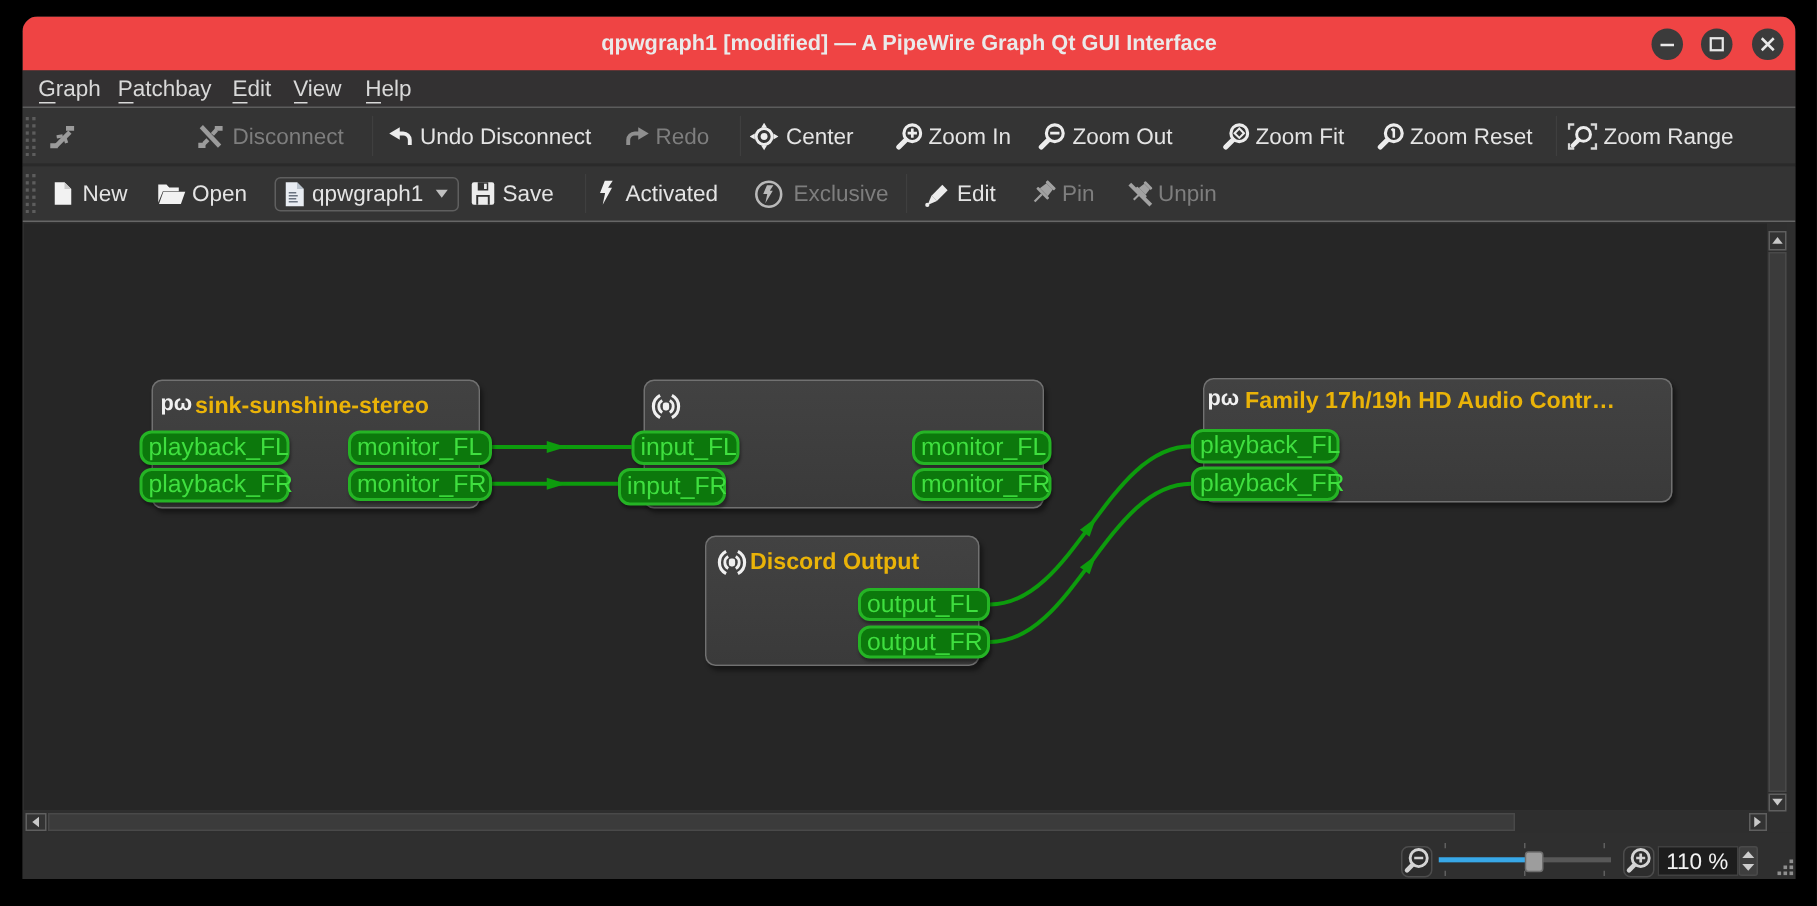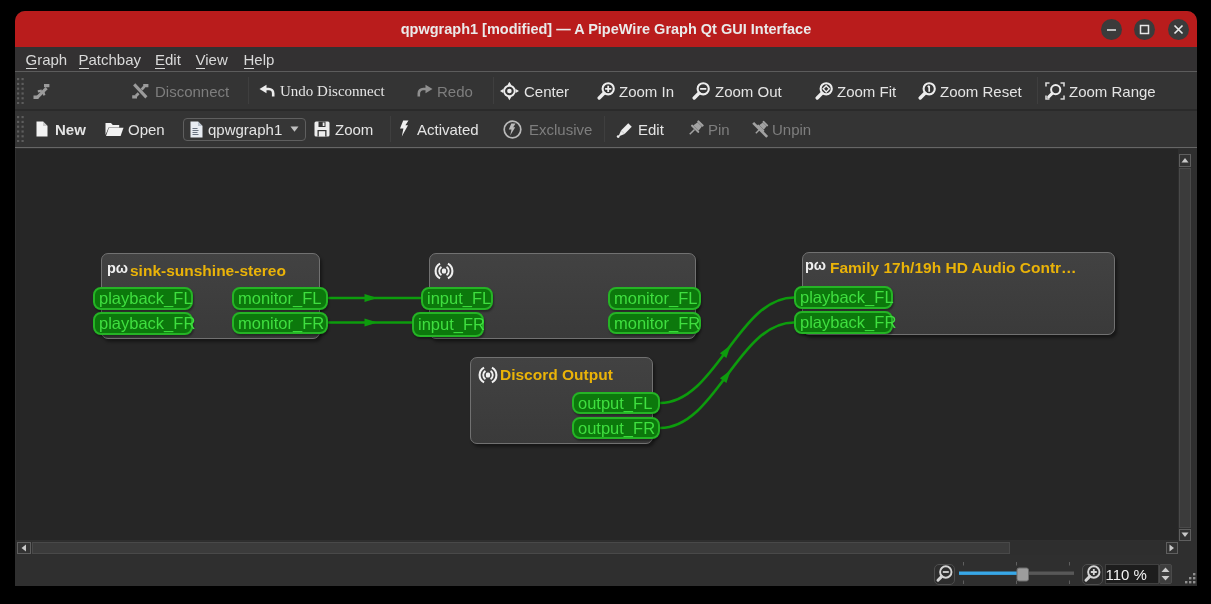--- a/index.html
+++ b/index.html
@@ -1,18 +1,18 @@
 <!DOCTYPE html>
 <html><head>
 <meta charset="utf-8">
 <style>
 html,body{margin:0;padding:0;background:#000;width:1211px;height:604px;overflow:hidden;}
 *{box-sizing:border-box;font-family:"Liberation Sans",sans-serif;}
 #win{position:absolute;left:15px;top:11px;width:1182px;height:575px;background:#2f2f2f;border-radius:10px 10px 0 0;overflow:hidden;}
-#titlebar{position:absolute;left:0;top:0;width:1182px;height:36px;background:#b91c1c;}
+#titlebar{position:absolute;left:0;top:0;width:1182px;height:36px;background:#ef4444;}
 #title{position:absolute;left:0;top:0;width:1182px;height:36px;line-height:37px;text-align:center;color:#eaeaea;font-weight:bold;font-size:14.5px;}
 .winbtn{position:absolute;top:8px;width:21px;height:21px;border-radius:50%;background:#3b3b3b;}
 #menubar{position:absolute;left:0;top:36px;width:1182px;height:25px;background:#333132;border-bottom:1px solid #5c5c5c;}
 .menu{position:absolute;top:0;height:24px;line-height:25px;color:#d9d9d9;font-size:15px;}
 .menu u{text-decoration:none;border-bottom:1px solid #d9d9d9;padding-bottom:0px;}
 #tb1{position:absolute;left:0;top:61px;width:1182px;height:37px;background:#343434;}
 #tbsep1{position:absolute;left:0;top:98px;width:1182px;height:2px;background:#2a2a2a;}
 #tb2{position:absolute;left:0;top:100px;width:1182px;height:36px;background:#343434;}
 #tbline{position:absolute;left:0;top:136px;width:1182px;height:1px;background:#666;}
 .tbtext{position:absolute;color:#e4e4e4;font-size:15px;line-height:15px;}
@@ -23,21 +23,21 @@
 #canvas{position:absolute;left:1px;top:1px;width:1162px;height:391px;background:#262626;}
 .node{position:absolute;background:linear-gradient(#424242,#3a3a3a);border:1px solid #717171;border-radius:7px;box-shadow:2px 3px 3px rgba(0,0,0,0.4);}
 .ntitle{position:absolute;color:#eab308;font-weight:bold;font-size:15.5px;white-space:nowrap;}
 .port{position:absolute;background:#0c780c;border:2px solid #25b425;border-radius:8px;color:#3fdf3f;font-size:16.5px;display:flex;align-items:center;padding-left:4px;box-shadow:1px 2px 2px rgba(0,0,0,0.35);white-space:nowrap;}
 #vscroll{position:absolute;left:1163px;top:1px;width:13px;height:391px;background:#2e2e2e;}
 #hscroll{position:absolute;left:1px;top:393px;width:1162px;height:14px;background:#2e2e2e;}
 .sbtn{position:absolute;background:#333;border:1px solid #5f5f5f;}
 .sthumb{position:absolute;background:#3b3b3b;border:1px solid #494949;}
 #statusbar{position:absolute;left:0;top:544px;width:1182px;height:31px;background:#2f2f2f;}
 .zbtn{position:absolute;width:21px;height:21px;background:#2d2d2d;border:1.5px solid #4d4d4d;border-radius:5px;}
-#spinbox{position:absolute;left:1089.5px;top:9px;width:54px;height:20px;background:#1d1d1d;border:1px solid #404040;color:#f2f2f2;font-size:15px;line-height:19px;text-align:left;}
+#spinbox{position:absolute;left:1089.5px;top:9px;width:54px;height:20px;background:#1d1d1d;border:1px solid #404040;color:#f2f2f2;font-size:15px;line-height:19px;text-align:center;}
 #spinbtn{position:absolute;left:1144px;top:9px;width:13px;height:20px;background:#3e3e3e;border:1px solid #4a4a4a;border-radius:2px;}
 </style>
 </head>
 <body>
 <div id="win">
   <div id="titlebar">
     <div id="title">qpwgraph1 [modified] — A PipeWire Graph Qt GUI Interface</div>
     <div class="winbtn" style="left:1085.5px;"></div>
     <div class="winbtn" style="left:1119px;"></div>
     <div class="winbtn" style="left:1153px;"></div>
@@ -93,21 +93,21 @@
           <path d="M1.2,15.9 H6" stroke-width="3.4"></path>
           <path d="M4.9,14.9 L7.6,12.2" stroke-width="2.8"></path>
         </g>
       </svg>
     <div class="tbtext dis" style="left:140px;top:12px;">Disconnect</div>
     <div class="tsep" style="left:233px;top:5px;height:27px;"></div>
     <svg style="position:absolute;left:244px;top:11px;" width="16" height="16">
         <polygon points="0.5,6 7.5,1.8 7.5,10.2" fill="#ececec"></polygon>
         <path d="M6.5,6 L9.8,6 A4.4,4.4 0 0 1 14.2,10.4 L14.2,13.6" stroke="#ececec" stroke-width="2.6" fill="none"></path>
       </svg>
-    <div class="tbtext" style="left:265px;top:12px;font-family:Liberation Serif, serif;">Undo Disconnect</div>
+    <div class="tbtext" style="left:265px;top:12px;">Undo Disconnect</div>
     <svg style="position:absolute;left:402px;top:11px;" width="16" height="16">
         <polygon points="15.5,6 8.5,1.8 8.5,10.2" fill="#8f8f8f"></polygon>
         <path d="M9.5,6 L6.2,6 A4.4,4.4 0 0 0 1.8,10.4 L1.8,13.6" stroke="#8f8f8f" stroke-width="2.6" fill="none"></path>
       </svg>
     <div class="tbtext dis" style="left:422px;top:12px;">Redo</div>
     <div class="tsep" style="left:478px;top:5px;height:27px;"></div>
     <svg style="position:absolute;left:485px;top:10px;" width="19" height="19">
         <circle cx="9.4" cy="9" r="5.3" stroke="#ececec" stroke-width="1.9" fill="none"></circle>
         <circle cx="9.4" cy="9" r="2.3" fill="#ececec"></circle>
         <polygon points="9.4,-0.2 7.4,3.2 11.4,3.2" fill="#ececec"></polygon>
@@ -168,21 +168,21 @@
           <rect x="0" y="19.2" width="2.2" height="2.2"></rect>
           <rect x="4.5" y="19.2" width="2.2" height="2.2"></rect>
           <rect x="0" y="24" width="2.2" height="2.2"></rect>
           <rect x="4.5" y="24" width="2.2" height="2.2"></rect>
         </g>
       </svg>
     <svg style="position:absolute;left:21px;top:10px;" width="12" height="16">
         <path d="M0.5,0.5 H7 L11.5,5 V15.5 H0.5 Z" fill="#f2f2f2"></path>
         <path d="M7,0.5 V5 H11.5" fill="#c9c9c9"></path>
       </svg>
-    <div class="tbtext" style="left:40px;top:11px;font-weight:bold;">New</div>
+    <div class="tbtext" style="left:40px;top:11px;">New</div>
     <svg style="position:absolute;left:90px;top:10px;" width="19" height="17">
         <path d="M0.5,15 V2 H6 L7.8,4 H14.2 V6.5 H3.6 L0.5,14 Z" fill="#f2f2f2"></path>
         <path d="M1,15 L3.9,6.8 H18.5 L15.6,15 Z" fill="#f2f2f2"></path>
       </svg>
     <div class="tbtext" style="left:113px;top:11px;">Open</div>
     <div style="position:absolute;left:168px;top:6.5px;width:123px;height:23.5px;background:#363636;border:1.5px solid #5f5f5f;border-radius:4px;"></div>
     <svg style="position:absolute;left:175px;top:10px;" width="13" height="17">
         <path d="M0.5,0.5 H8 L12.5,5 V16.5 H0.5 Z" fill="#e8ecf2"></path>
         <path d="M8,0.5 V5 H12.5" fill="#b9c2cc"></path>
         <g stroke="#6a7380" stroke-width="1">
@@ -196,21 +196,21 @@
     <svg style="position:absolute;left:275px;top:14px;" width="10" height="9">
         <polygon points="0.5,1.5 8.5,1.5 4.5,6.8" fill="#c0c0c0"></polygon>
       </svg>
     <svg style="position:absolute;left:299px;top:10px;" width="16" height="16">
         <rect x="0.5" y="0.5" width="15" height="15" rx="1.5" fill="#ededed"></rect>
         <rect x="4.5" y="0.5" width="7" height="5.5" fill="#343434"></rect>
         <rect x="8.7" y="1.5" width="1.8" height="3.5" fill="#ededed"></rect>
         <rect x="3.5" y="9" width="9" height="6.5" fill="#343434"></rect>
         <rect x="4.8" y="10.2" width="6.4" height="5.3" fill="#ededed"></rect>
       </svg>
-    <div class="tbtext" style="left:320px;top:11px;">Zoom</div>
+    <div class="tbtext" style="left:320px;top:11px;">Save</div>
     <div class="tsep" style="left:375px;top:5px;height:26px;"></div>
     <svg style="position:absolute;left:384px;top:9px;" width="10" height="17">
         <polygon points="4.2,0.5 9.5,0.5 6.4,5.2 9,5.2 2.8,16.5 4.4,8.6 1,8.6" fill="#f0f0f0"></polygon>
       </svg>
     <div class="tbtext" style="left:402px;top:11px;">Activated</div>
     <svg style="position:absolute;left:488px;top:9px;" width="19" height="19">
         <circle cx="9.5" cy="9.5" r="8.3" stroke="#b9b9b9" stroke-width="1.7" fill="none"></circle>
         <polygon points="8.3,3.5 12.6,3.5 10.2,7.2 12.2,7.2 7.2,15.5 8.5,9.4 5.8,9.4" fill="#b9b9b9"></polygon>
       </svg>
     <div class="tbtext dis" style="left:514px;top:11px;">Exclusive</div>

